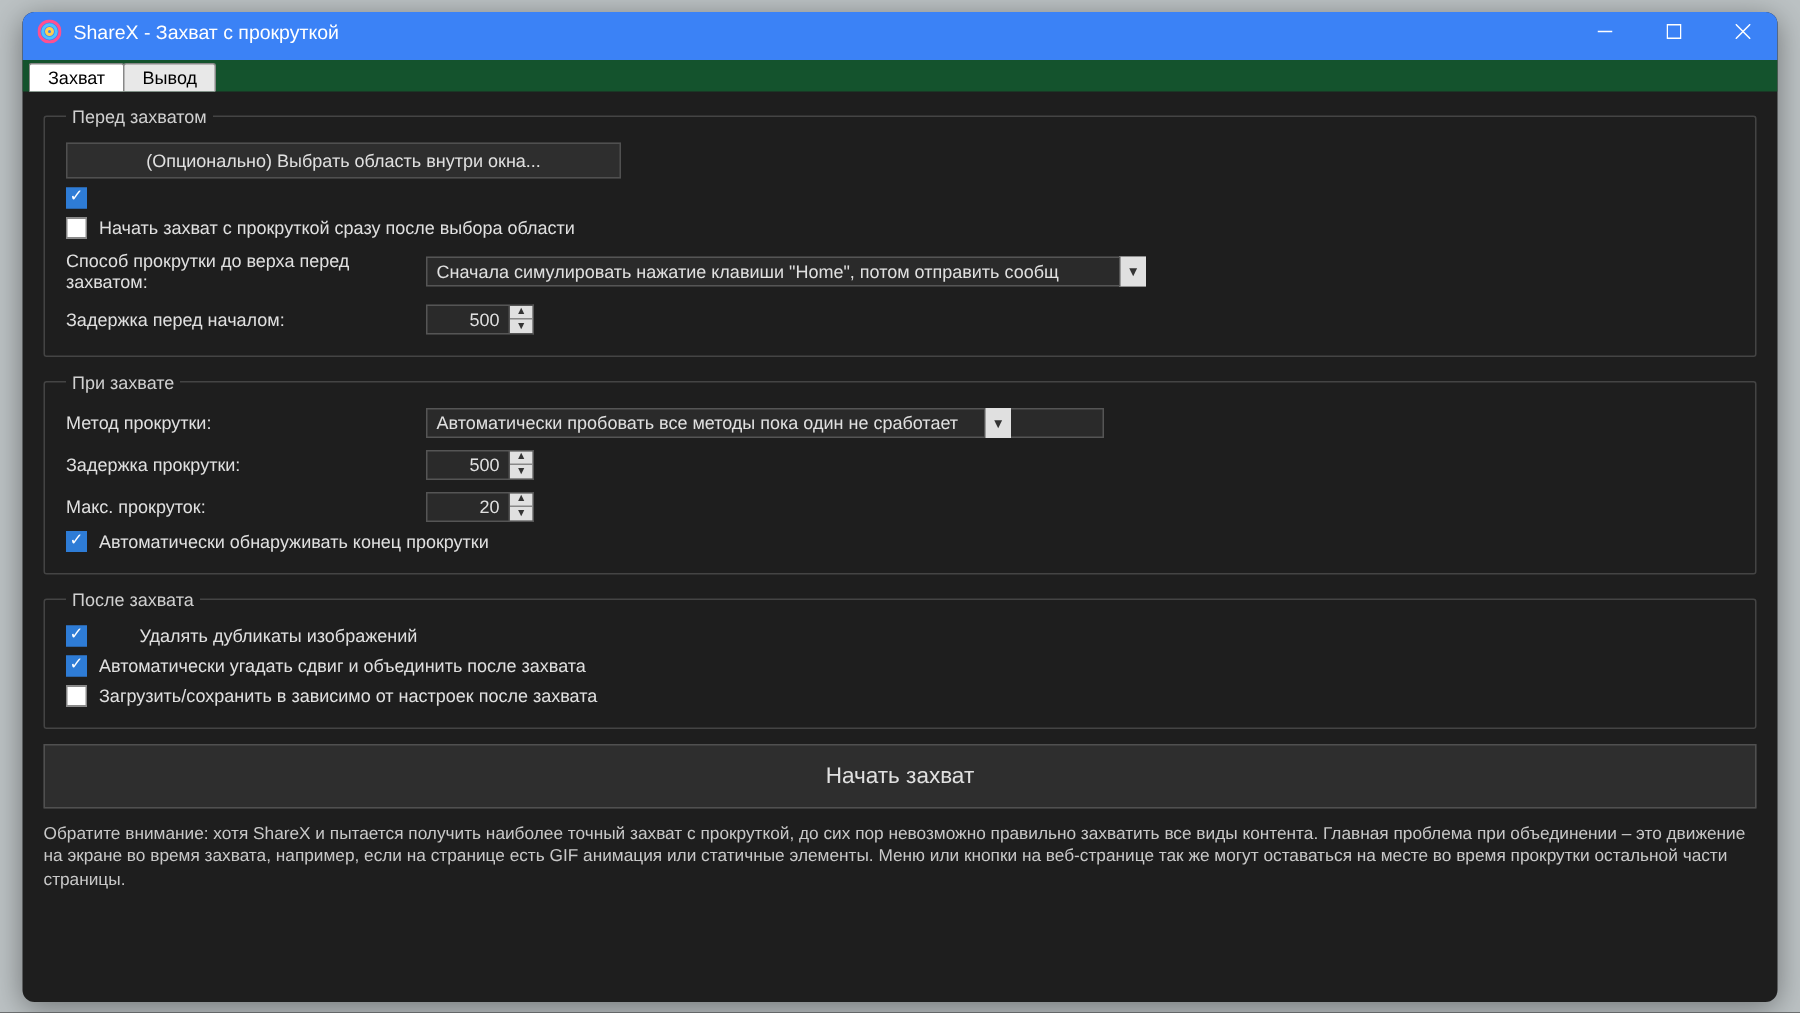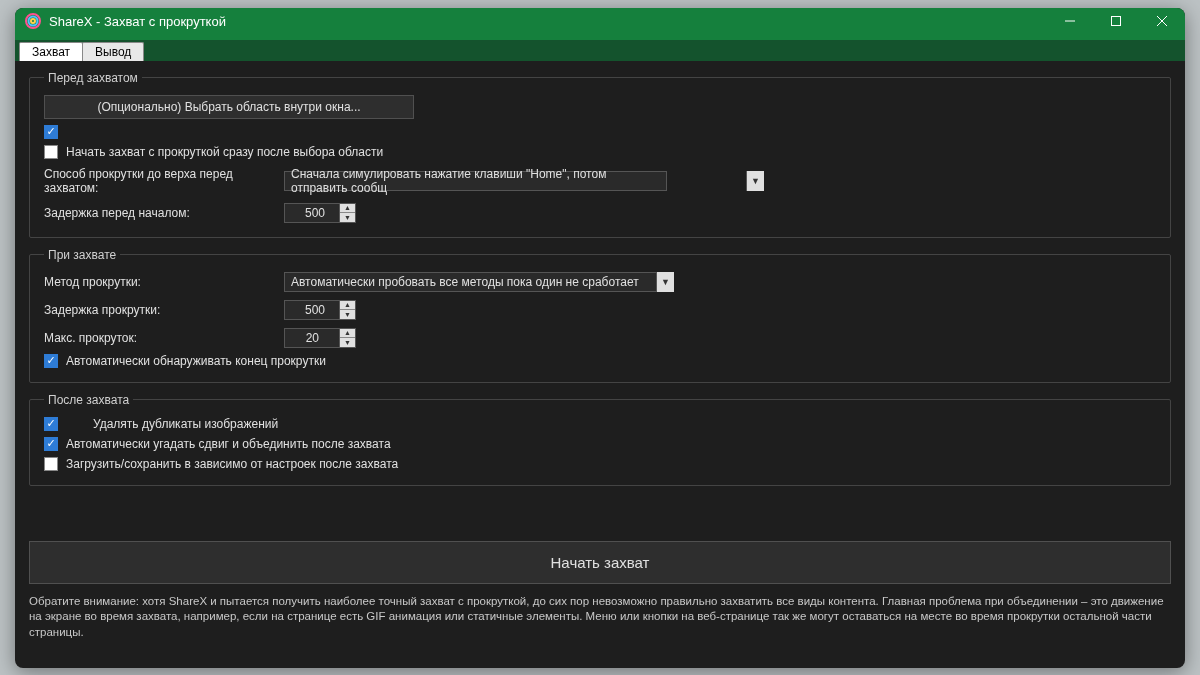--- a/index.html
+++ b/index.html
@@ -19,21 +19,21 @@
       height: 660px;
       background: #1e1e1e;
       border-radius: 8px;
       overflow: hidden;
       display: flex;
       flex-direction: column;
       box-shadow: 0 4px 20px rgba(0,0,0,0.4);
     }
     .titlebar {
       height: 32px;
-      background: #15803d;
+      background: #3b82f6;
       display: flex;
       align-items: center;
       padding: 0 0 5px 10px;
     }
     .app-icon {
       width: 16px; height: 16px;
       margin-right: 8px;
       display: inline-flex;
     }
     .title-text { color: #fff; font-size: 13px; }
@@ -149,21 +149,21 @@
       display: inline-flex;
       width: 72px;
       height: 20px;
     }
     .spinner {
       width: 56px;
       background: #2a2a2a;
       border: 1px solid #555;
       color: #e0e0e0;
       text-align: right;
-      padding: 2px 20px;
+      padding: 2px 6px;
       font-size: 12px;
       height: 20px;
     }
     .spinner-btns {
       width: 16px;
       display: flex;
       flex-direction: column;
       border: 1px solid #555;
       border-left: none;
     }
@@ -179,21 +179,20 @@
     }
     .spinner-btn:first-child { border-bottom: 1px solid #888; }
     .big-btn {
       background: #2e2e2e;
       border: 1px solid #505050;
       color: #e0e0e0;
       padding: 12px;
       font-size: 15px;
       text-align: center;
       cursor: pointer;
-      margin-top: 45px;
     }
     .note {
       color: #c8c8c8;
       font-size: 11.5px;
       line-height: 1.35;
     }
   </style>
 </head>
 <body>
 
@@ -240,21 +239,21 @@
       <div class="row">
         <span class="checkbox checked"></span>
       </div>
       <div class="row">
         <span class="checkbox"></span>
         <span class="label">Начать захват с прокруткой сразу после выбора области</span>
       </div>
       <div class="form-row">
         <span class="form-label">Способ прокрутки до верха перед захватом:</span>
         <div class="select-wrap" style="width:480px;">
-          <div class="select" style="width:383px;">
+          <div class="select" style="width:480px;">
             <span>Сначала симулировать нажатие клавиши "Home", потом отправить сообщ</span>
           </div>
           <div class="select-arrow">▼</div>
         </div>
       </div>
       <div class="form-row">
         <span class="form-label">Задержка перед началом:</span>
         <div class="spinner-wrap">
           <div class="spinner">500</div>
           <div class="spinner-btns">
@@ -263,21 +262,21 @@
           </div>
         </div>
       </div>
     </fieldset>
 
     <fieldset>
       <legend>При захвате</legend>
       <div class="form-row" style="margin-top:0;">
         <span class="form-label">Метод прокрутки:</span>
         <div class="select-wrap" style="width:390px;">
-          <div class="select" style="width:390px;">
+          <div class="select" style="width:452px;">
             <span>Автоматически пробовать все методы пока один не сработает</span>
           </div>
           <div class="select-arrow">▼</div>
         </div>
       </div>
       <div class="form-row">
         <span class="form-label">Задержка прокрутки:</span>
         <div class="spinner-wrap">
           <div class="spinner">500</div>
           <div class="spinner-btns">

